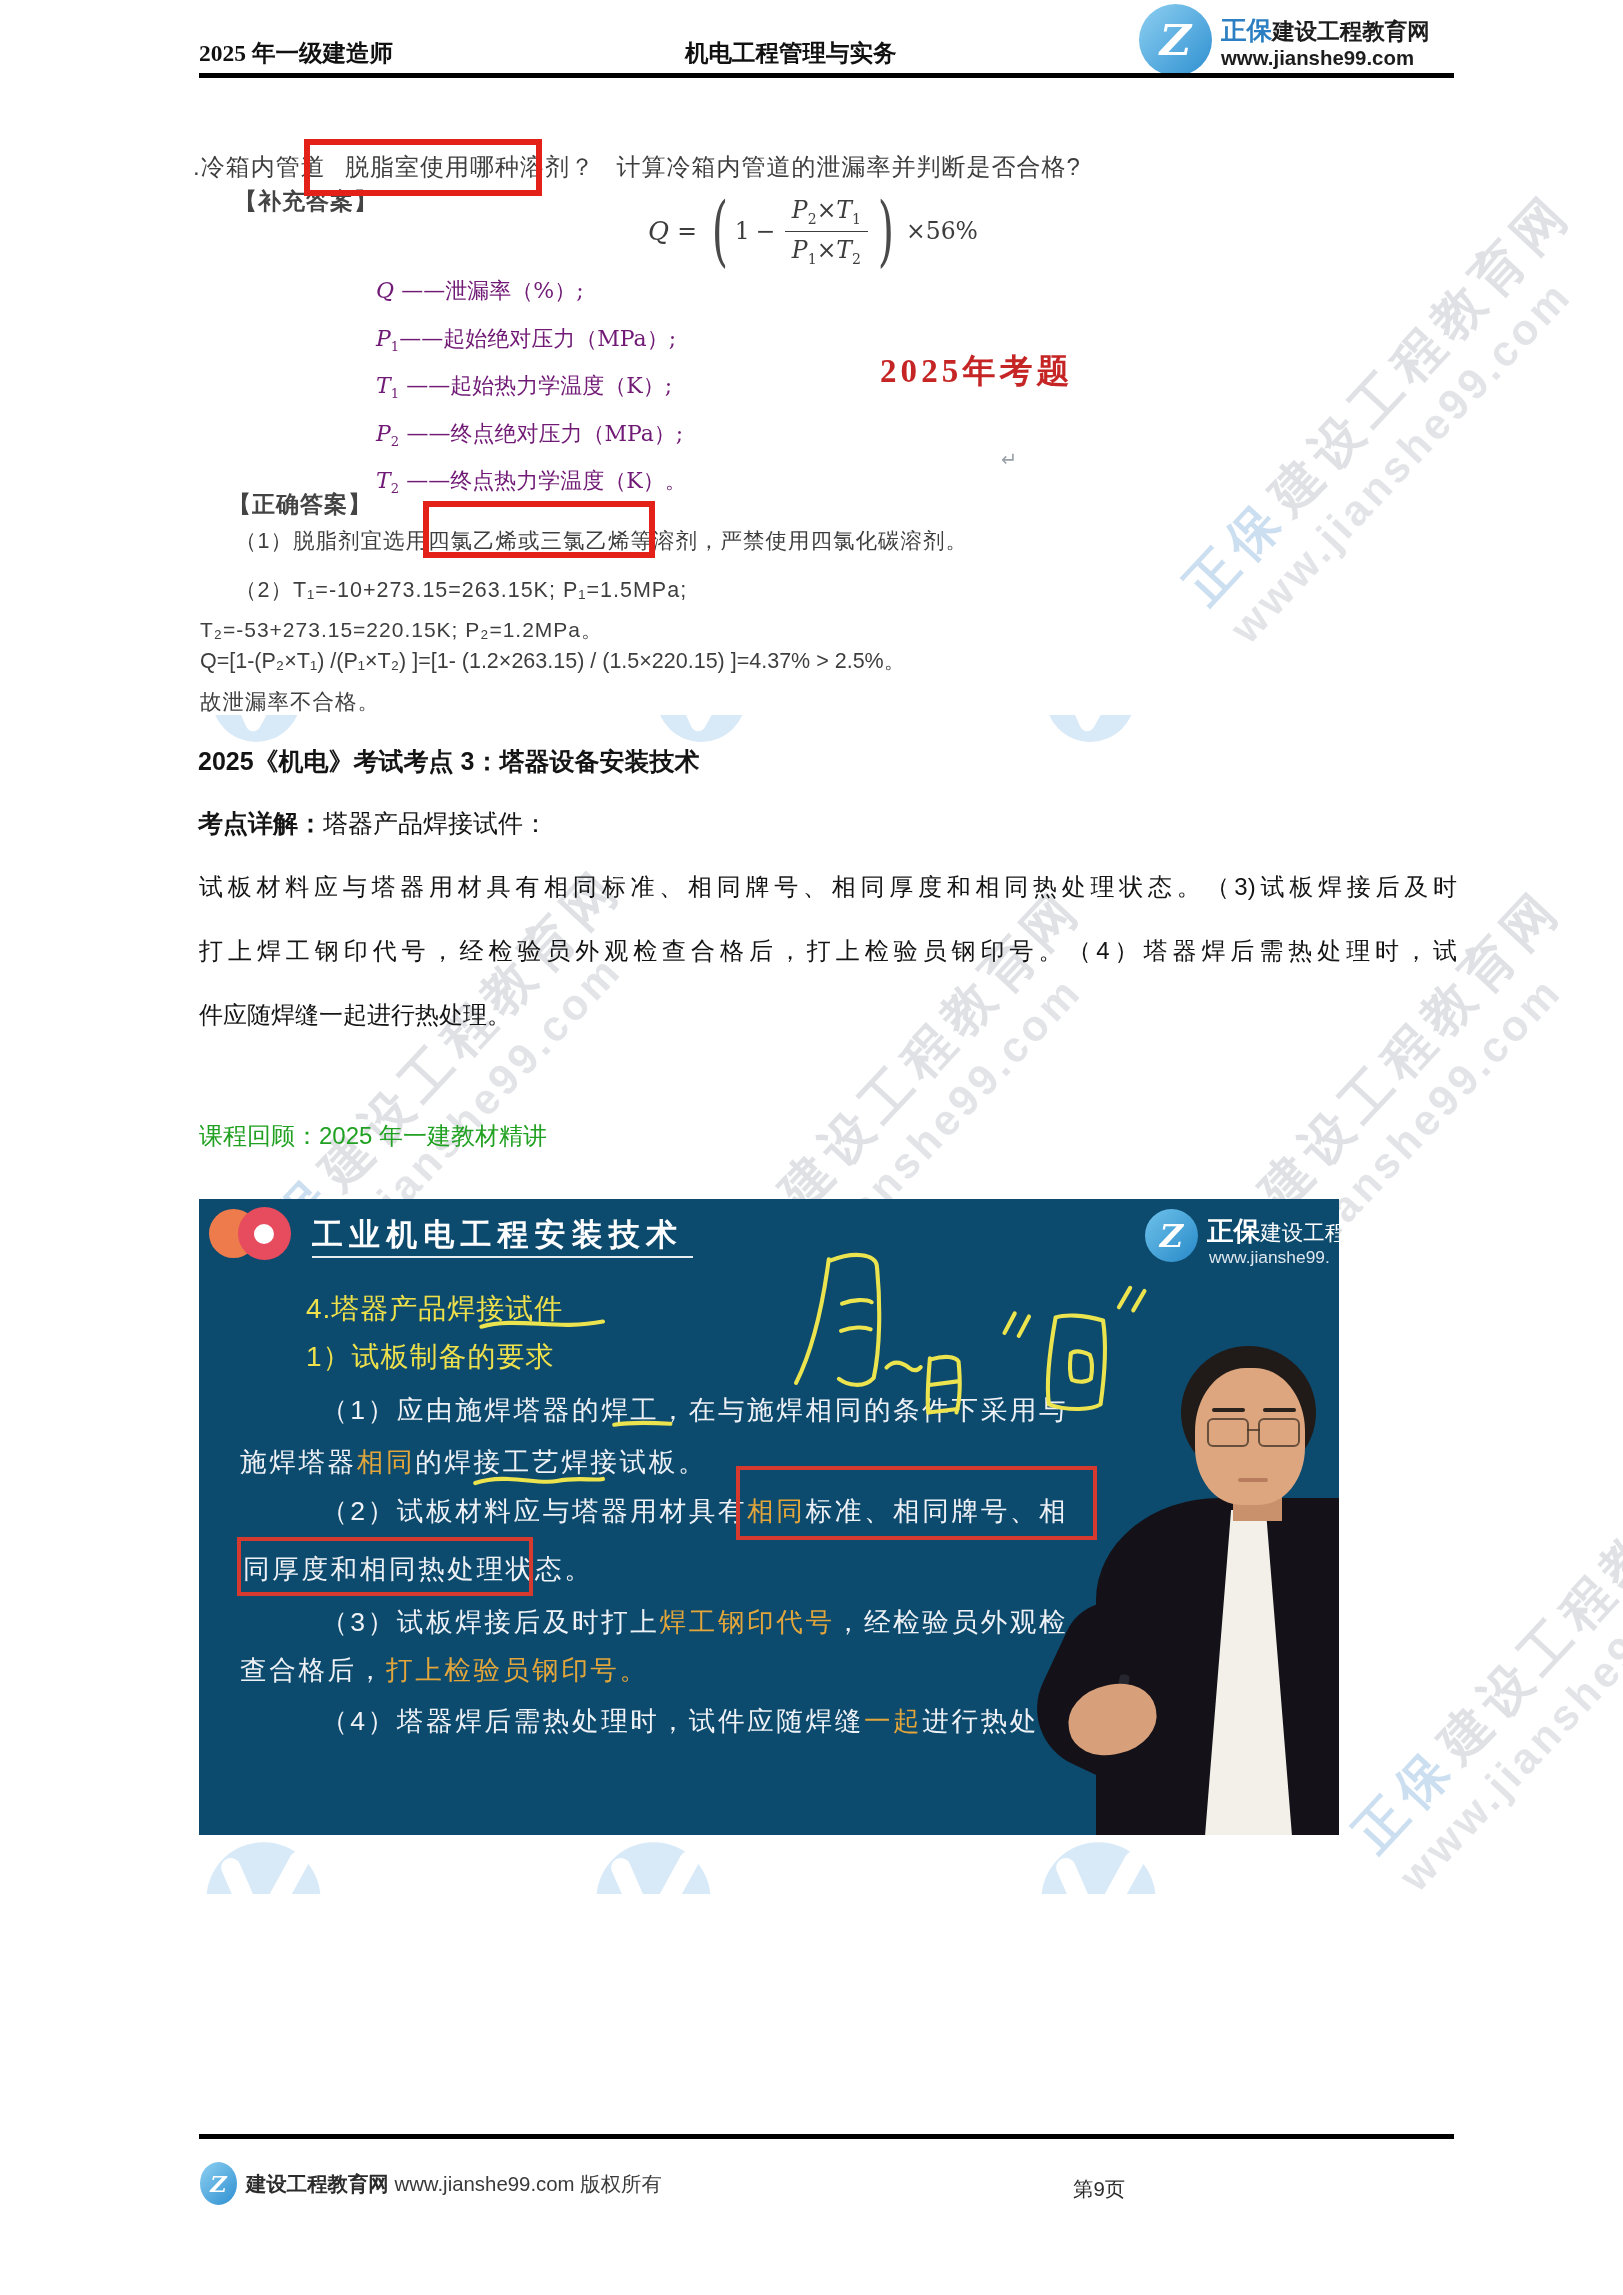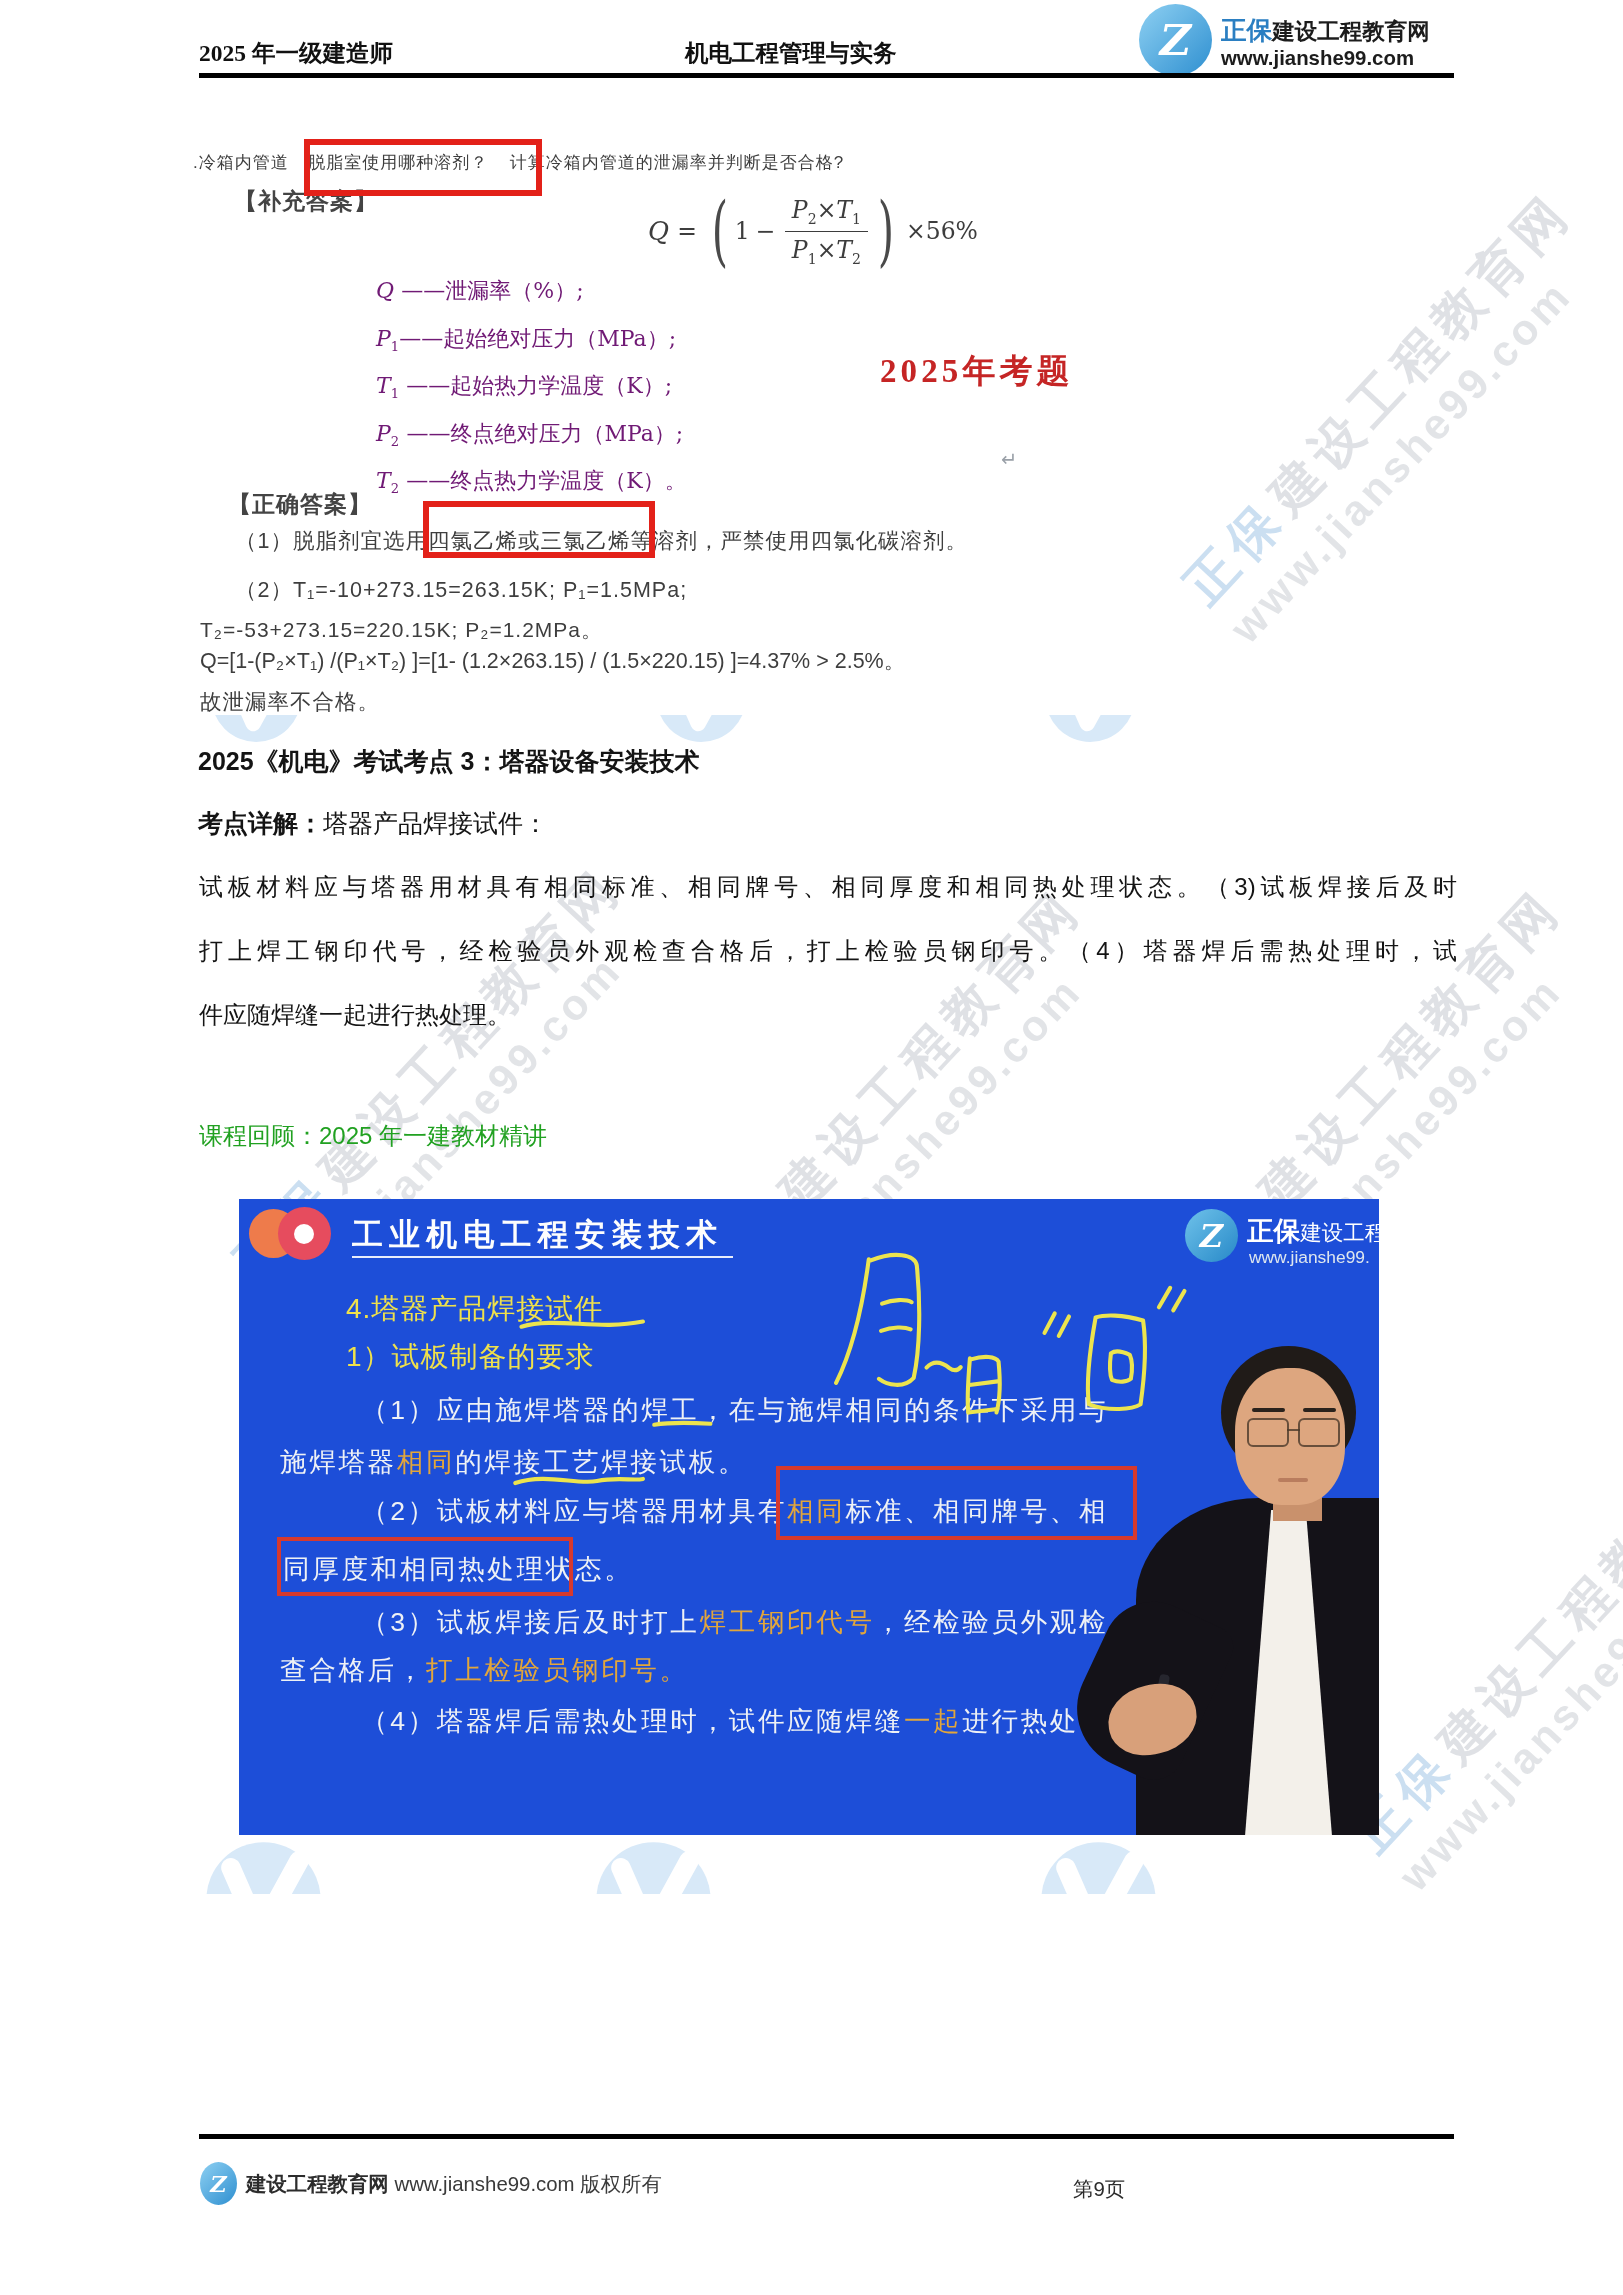--- a/index.html
+++ b/index.html
@@ -21,21 +21,21 @@
   .h-title { font-family:"Liberation Serif", serif; font-weight:bold; font-size:23.5px; color:#111; white-space:nowrap; }
   .rule { position:absolute; background:#000; }
   .logo-circle { position:absolute; border-radius:50%; background:linear-gradient(135deg,#8ed0f2,#2e8fd0);
                  display:flex; align-items:center; justify-content:center; color:#fff;
                  font-family:"DejaVu Serif", serif; font-style:italic; font-weight:bold; }
   .brandline { white-space:nowrap; }
   .brand-blue { color:#2b7fc2; font-weight:bold; }
   .brand-dark { color:#1c1c1c; font-weight:bold; }
 
   
-  .scan { color:#3e3e3e; font-size:17px; white-space:nowrap; letter-spacing:1px; }
+  .scan { color:#3e3e3e; font-size:24px; white-space:nowrap; letter-spacing:1px; }
   .scan-bold { font-weight:bold; color:#444; }
   .redbox { position:absolute; border:6.6px solid #e32119; z-index:3; pointer-events:none; }
   .defrow { position:absolute; font-family:"DejaVu Serif", serif; font-size:22px; color:#701a75; white-space:nowrap; }
   .defsym { font-style:italic; }
   .defrow sub, .fsub { font-size:0.6em; }
   .examtag { position:absolute; font-family:"Liberation Serif", serif; font-weight:bold;
              font-size:33px; color:#c52525; letter-spacing:4.1px; white-space:nowrap; }
 
   
   .formula { position:absolute; display:flex; align-items:center; font-family:"DejaVu Serif", serif;
@@ -49,21 +49,21 @@
   
   .crisp { color:#141414; }
   .sec-heading { font-size:25px; font-weight:bold; white-space:nowrap; }
   .para-line { width:1258px; font-size:24px; color:#141414; height:64px; line-height:64px;
                text-align:justify; text-align-last:justify; overflow:hidden; }
   .para-last { text-align-last:left; }
   .greenlink { font-size:24px; color:#21a121; white-space:nowrap; }
 
   
   .video { position:absolute; left:199px; top:1199px; width:1140px; height:636px;
-           background:#1d4ed8; overflow:hidden; z-index:2;margin-left:40px; }
+           background:#0c4a6e; overflow:hidden; z-index:2; }
   .vtitle { position:absolute; left:113px; top:15.3px; font-size:31px; font-weight:bold; color:#fdfdfd;
             letter-spacing:6.1px; white-space:nowrap; }
   .vline { position:absolute; font-size:26.6px; letter-spacing:2.6px; color:#eef1f5; white-space:nowrap; }
   .vyellow { color:#efe14b; font-size:28px; letter-spacing:1px; position:absolute; white-space:nowrap; }
   .seg-gold { color:#e2a63b; }
   .vredbox { position:absolute; border:4.6px solid #d6392e; }
   .vann { position:absolute; left:0; top:0; pointer-events:none; }
   .shape { position:absolute; }
 </style>
 </head>

